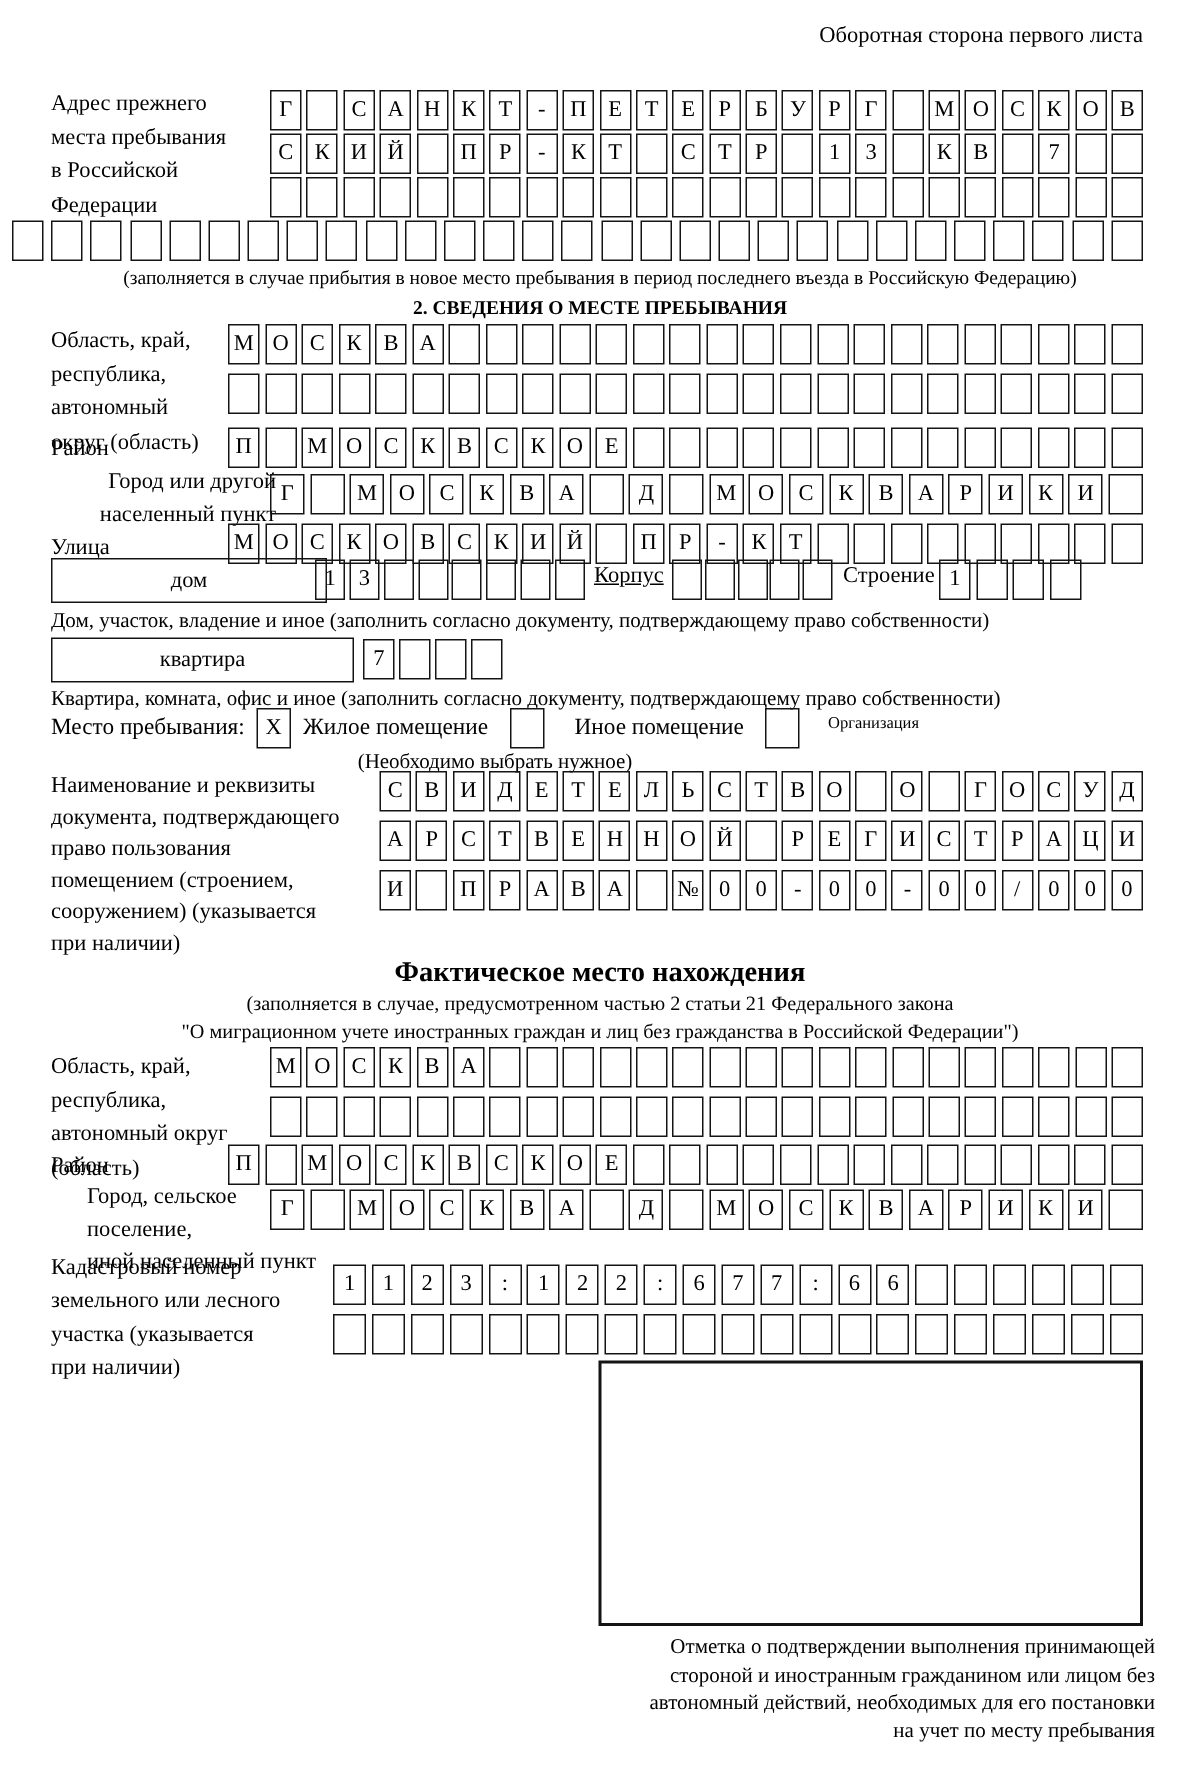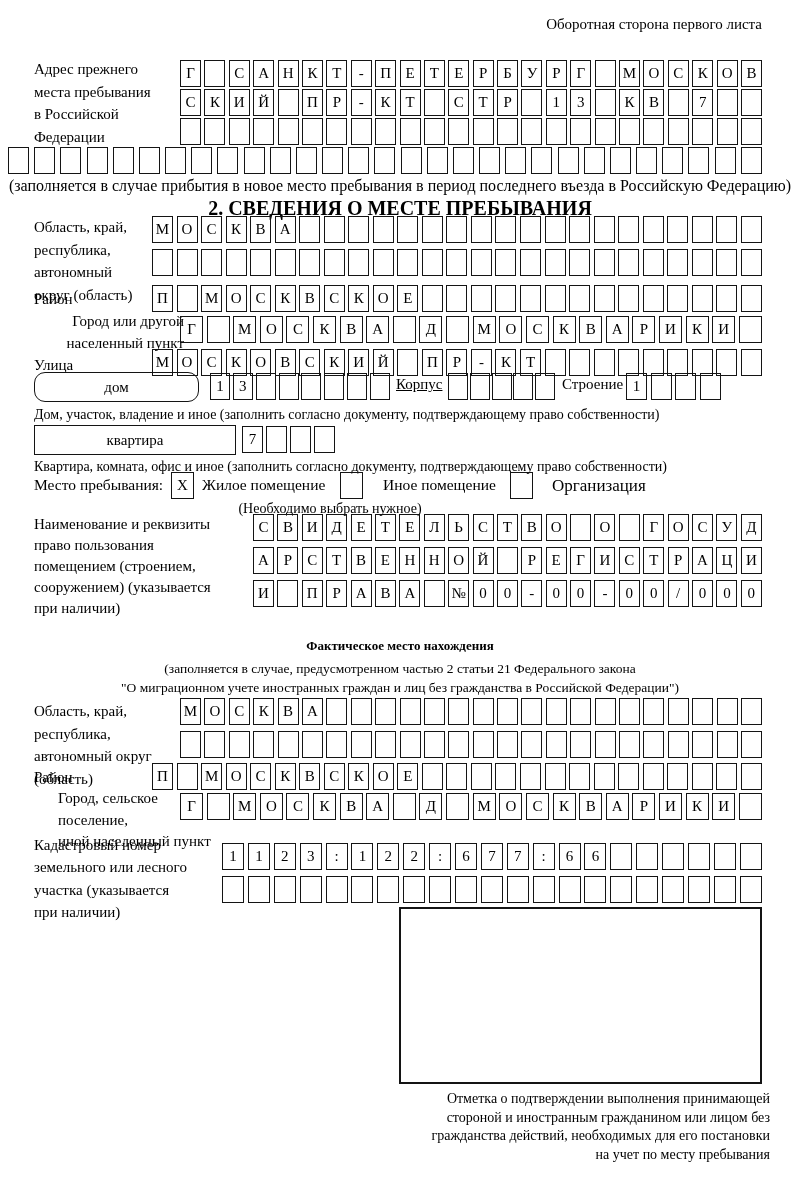--- a/index.html
+++ b/index.html
@@ -1,73 +1,73 @@
 <!DOCTYPE html>
 <html><head>
 <meta charset="utf-8">
 <style>
   html,body{margin:0;padding:0;background:#fff;}
   .page{position:relative;width:800px;height:1180px;background:#fff;color:#000;
         font-family:"Liberation Serif","DejaVu Serif",serif;overflow:hidden;}
   .abs{position:absolute;}
   .lbl{font-size:15px;line-height:22.5px;}
-  .note{font-size:16px;}
+  .note{font-size:13px;}
   .ctr{left:0;width:800px;text-align:center;}
   .bold{font-weight:bold;}
   .cells{display:flex;justify-content:space-between;}
   .cell{box-sizing:border-box;flex:0 0 auto;width:21px;height:27px;border:1.7px solid #141414;
         display:flex;align-items:center;justify-content:center;font-size:15px;line-height:1;}
   .w23 .cell{width:23px;}
   .w22 .cell{width:22px;}
   .w20 .cell{width:20px;}
   .labelbox{box-sizing:border-box;border:1.9px solid #141414;height:30px;display:flex;
             align-items:center;justify-content:center;font-size:15px;}
   .chk{box-sizing:border-box;width:23px;height:27px;border:1.7px solid #141414;display:flex;
        align-items:center;justify-content:center;font-size:15px;}
   
   #hdr{top:16px;right:38px;font-size:15px;}
   #addr-lbl{top:58px;left:34px;width:146px;}
   #addr-r1{top:60px;left:180px;width:582px;}
   #addr-r2{top:89px;left:180px;width:582px;}
   #addr-r3{top:118px;left:180px;width:582px;}
   #addr-r4{top:147px;left:8px;width:754px;}
   #addr-note{top:177px;}
-  #s2-title{top:197px;font-size:20px;text-align:center;}
+  #s2-title{top:197px;font-size:13px;text-align:center;}
   #obl1-lbl{top:216px;left:34px;width:120px;}
   #obl1-r1{top:216px;left:152px;width:610px;}
   #obl1-r2{top:249px;left:152px;width:610px;}
   #raion1-lbl{top:288px;left:34px;}
   #raion1-r{top:285px;left:152px;width:610px;}
   #gorod1-lbl{top:310px;left:34px;width:150px;line-height:22px;text-align:right;}
   #gorod1-r{top:316px;left:180px;width:582px;}
   #ulitsa1-lbl{top:354px;left:34px;}
   #ulitsa1-r{top:349px;left:152px;width:610px;}
-  #dom-box{top:372px;left:34px;width:165px;border-radius:11px;}
+  #dom-box{top:372px;left:34px;width:184px;}
   #dom-cells{top:373px;left:210px;width:180px;}
   #korpus-lbl{top:376px;left:396px;font-size:15px;text-decoration:underline;}
   #korpus-cells{top:373px;left:448px;width:107px;}
   #stroenie-lbl{top:376px;left:562px;font-size:15px;}
   #stroenie-cells{top:373px;left:626px;width:95px;}
   #dom-note{top:407px;left:34px;font-size:14px;}
   #kv-box{top:425px;left:34px;width:202px;}
   #kv-cells{top:426px;left:242px;width:93px;}
   #kv-note{top:459px;left:34px;font-size:14px;}
   #mesto-lbl{top:476px;left:34px;font-size:15.5px;}
   #mesto-x{top:472px;left:171px;}
   #mesto-opt1{top:476px;left:202px;font-size:15.5px;}
   #mesto-box2{top:472px;left:340px;}
   #mesto-opt2{top:476px;left:383px;font-size:15.5px;}
   #mesto-box3{top:472px;left:510px;}
-  #mesto-opt3{top:476px;left:552px;font-size:17px;}
+  #mesto-opt3{top:476px;left:552px;font-size:11px;}
   #vybrat-note{top:501px;left:130px;width:400px;text-align:center;font-size:14px;}
   #doc-lbl{top:514px;left:34px;width:218px;font-size:15px;line-height:21px;}
   #doc-r1{top:514px;left:253px;width:509px;}
   #doc-r2{top:547px;left:253px;width:509px;}
   #doc-r3{top:580px;left:253px;width:509px;}
-  #fact-title{top:638px;font-size:13px;}
+  #fact-title{top:638px;font-size:19px;}
   #fact-note1{top:661px;font-size:13.5px;}
   #fact-note2{top:680px;font-size:13.5px;}
   #obl2-lbl{top:700px;left:34px;width:158px;}
   #obl2-r1{top:698px;left:180px;width:582px;}
   #obl2-r2{top:731px;left:180px;width:582px;}
   #raion2-lbl{top:766px;left:34px;}
   #raion2-r{top:763px;left:152px;width:610px;}
   #gorod2-lbl{top:788px;left:34px;width:170px;line-height:21.5px;margin-left:24px;}
   #gorod2-r{top:793px;left:180px;width:582px;}
   #kad-lbl{top:834px;left:34px;width:178px;line-height:22.3px;}
@@ -391,20 +391,21 @@
   <div id="mesto-x" class="abs chk">X</div>
   <div id="mesto-opt1" class="abs">Жилое помещение</div>
   <div id="mesto-box2" class="abs chk"></div>
   <div id="mesto-opt2" class="abs">Иное помещение</div>
   <div id="mesto-box3" class="abs chk"></div>
   <div id="mesto-opt3" class="abs">Организация</div>
   <div id="vybrat-note" class="abs">(Необходимо выбрать нужное)</div>
 
   <div id="doc-lbl" class="abs">
       <div>Наименование и реквизиты</div>
+      <div>документа, подтверждающего</div>
       <div>право пользования</div>
       <div>помещением (строением,</div>
       <div>сооружением) (указывается</div>
       <div>при наличии)</div>
     </div>
   <div id="doc-r1" class="abs cells">
       <span class="cell">С</span>
       <span class="cell">В</span>
       <span class="cell">И</span>
       <span class="cell">Д</span>
@@ -644,17 +645,17 @@
       <span class="cell"></span>
       <span class="cell"></span>
       <span class="cell"></span>
       <span class="cell"></span>
     </div>
 
   <div id="stamp-rect" class="abs"></div>
   <div id="stamp-caption" class="abs">
       <div>Отметка о подтверждении выполнения принимающей</div>
       <div>стороной и иностранным гражданином или лицом без</div>
-      <div>гражданства действий, необходимых для его постановки</div>
+      <div>автономный действий, необходимых для его постановки</div>
       <div>на учет по месту пребывания</div>
     </div>
 
 </div>
 
 </body></html>

